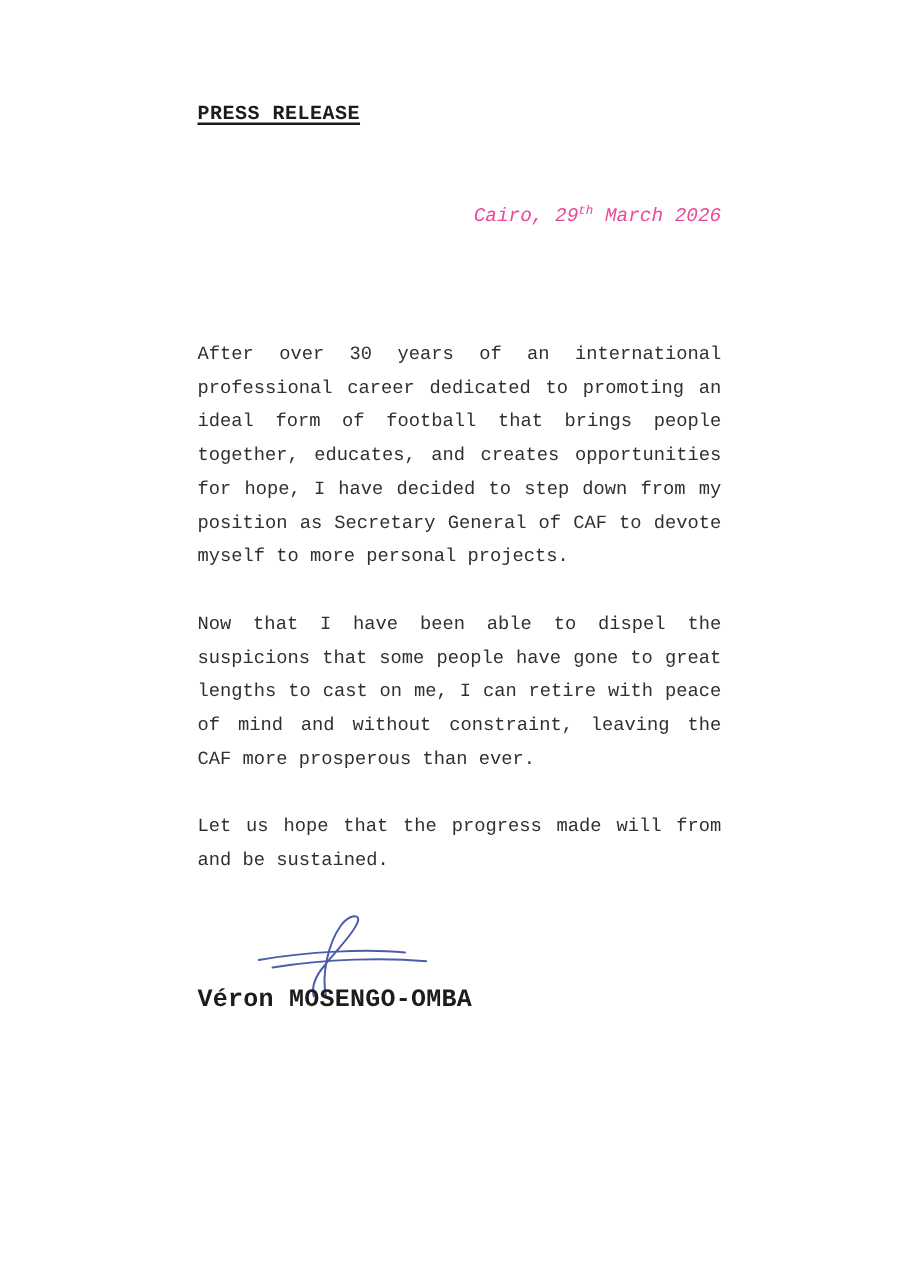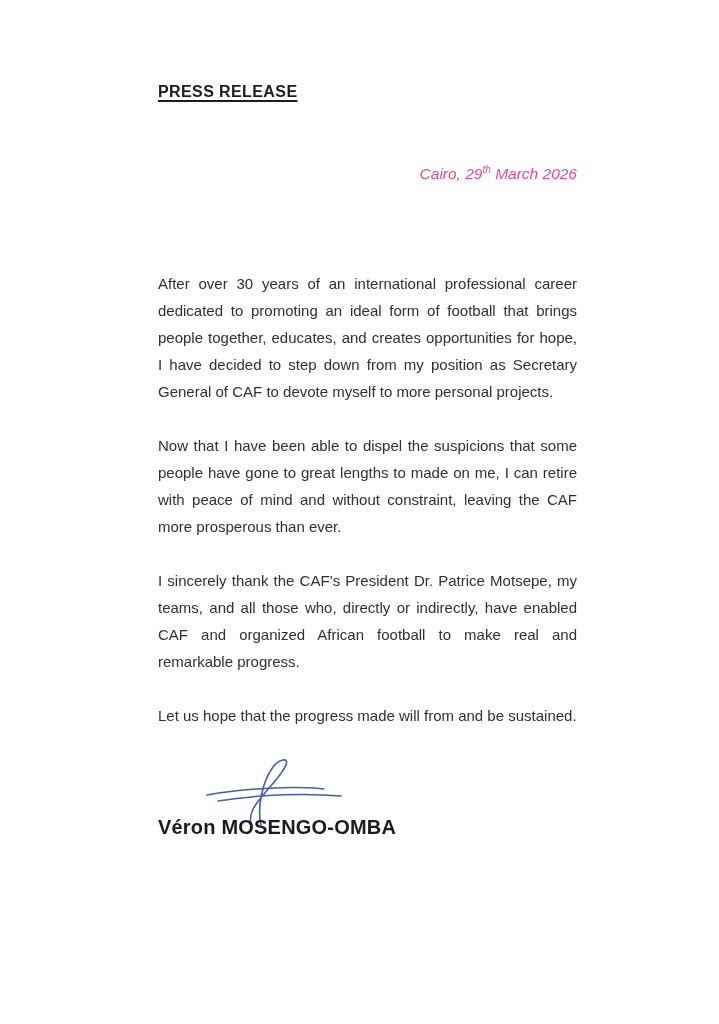--- a/index.html
+++ b/index.html
@@ -6,21 +6,21 @@
     margin: 0;
     padding: 0;
     background: #ffffff;
   }
   .page {
     position: relative;
     width: 575px;
     height: 1024px;
     margin: 0 auto;
     background: #ffffff;
-    font-family: Liberation Sans, sans-serif;
+    font-family: Liberation Mono, monospace;
     color: #303030;
     overflow: hidden;
   }
   .content {
     padding: 0 70px 0 86px;
   }
   .doc-title {
     margin: 82px 0 0 0;
     font-size: 16px;
     line-height: 19px;
@@ -71,22 +71,21 @@
 
 <div class="page">
   <div class="content">
 
     <h1 class="doc-title">PRESS RELEASE</h1>
 
     <div class="dateline"><span>Cairo, 29</span><sup>th</sup><span> March 2026</span></div>
 
     <div class="body-copy">
       <p class="first">After over 30 years of an international professional career dedicated to promoting an ideal form of football that brings people together, educates, and creates opportunities for hope, I have decided to step down from my position as Secretary General of CAF to devote myself to more personal projects.</p>
-      <p>Now that I have been able to dispel the suspicions that some people have gone to great lengths to made on me, I can retire with peace of mind and without constraint, leaving the CAF more prosperous than ever.</p>
-      <p>I sincerely thank the CAF’s President Dr. Patrice Motsepe, my teams, and all those who, directly or indirectly, have enabled CAF and organized African football to make real and remarkable progress.</p>
+      <p>Now that I have been able to dispel the suspicions that some people have gone to great lengths to cast on me, I can retire with peace of mind and without constraint, leaving the CAF more prosperous than ever.</p>
       <p>Let us hope that the progress made will from and be sustained.</p>
     </div>
 
     <div class="signature-wrap">
       <svg width="150" height="70" viewBox="0 0 150 70" fill="none" xmlns="http://www.w3.org/2000/svg">
         <path d="M61,69 C57,52 62,26 73,11 C79,3 89,1 86,9 C82,19 70,30 60,43 C53,51 49,60 51,68" stroke-width="1.6" stroke-linecap="round" stroke="#4a5da9"></path>
         <path d="M7,39 C45,32 95,30 124,33" stroke-width="1.5" stroke-linecap="round" stroke="#4a5da9"></path>
         <path d="M18,45 C62,38 108,37 141,40" stroke-width="1.5" stroke-linecap="round" stroke="#4a5da9"></path>
       </svg>
     </div>

